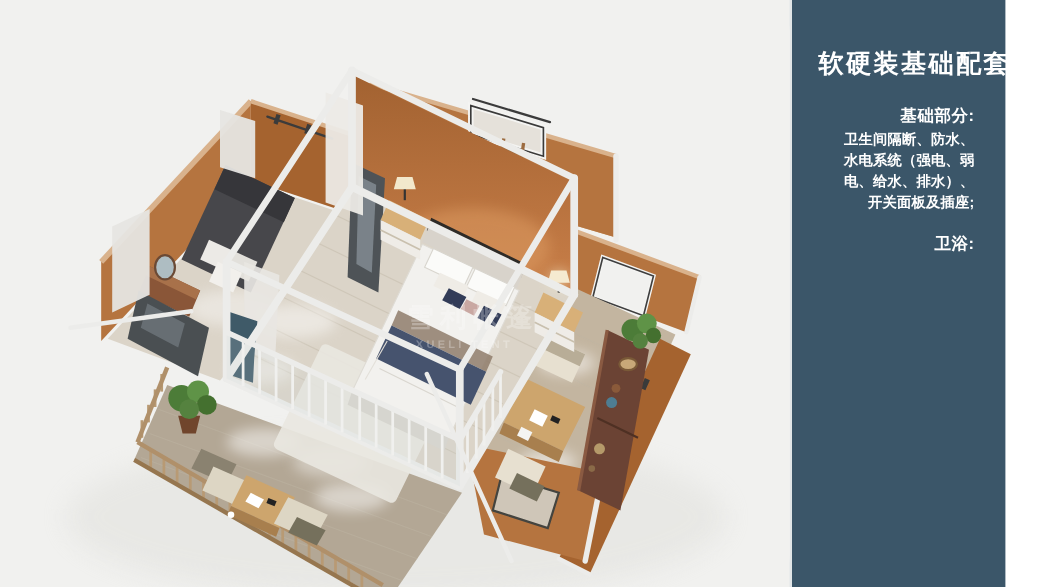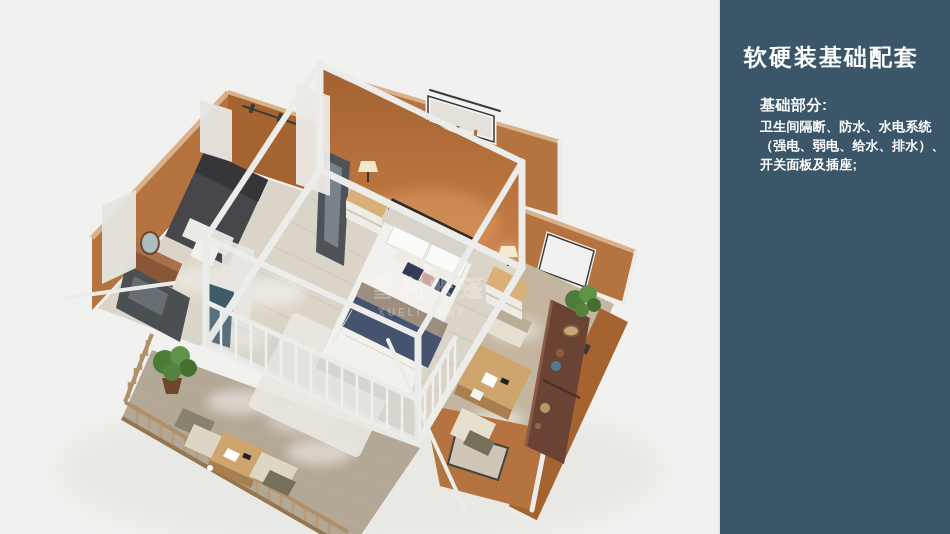--- a/index.html
+++ b/index.html
@@ -8,22 +8,22 @@
     --floor-wood:#dbd4c8; --deck-wood:#b3a795; --deck-rail:#b0906a;
     --frame-white:#ececea; --bedding-white:#f2f1ee; --accent-navy:#46536e;
     --curtain-navy:#3f5a68; --furniture-wood:#cda56d; --dark-wood:#6b4334;
     --plant-green:#55823f; --sofa-dark:#47474b;
   }
   html,body{margin:0;padding:0;}
   body{font-family:"Liberation Sans","DejaVu Sans",sans-serif;background:#fff;}
   .stage{width:950px;height:534px;display:flex;overflow:hidden;position:relative;}
   .render{width:718px;height:534px;background:var(--canvas-bg);position:relative;flex:0 0 auto;border-radius:29px;}
   .render svg{display:block;}
-  .panel{width:232px;height:534px;background:var(--panel-bg);color:var(--panel-text);
-         box-sizing:border-box;padding:44px 1px 0 24px;flex:0 0 auto;border-left:2px solid rgba(255,255,255,.85);}
+  .panel{width:196px;height:534px;background:var(--panel-bg);color:var(--panel-text);
+         box-sizing:border-box;padding:44px 28px 0 24px;flex:0 0 auto;border-left:2px solid rgba(255,255,255,.85);text-align:right;}
   .panel h1{font-size:23px;line-height:1.15;font-weight:bold;letter-spacing:2px;margin:0 0 26px 0;white-space:nowrap;}
   .panel section{margin:12px 0 19px 16px;}
   .panel h2{font-size:15px;font-weight:bold;margin:0 0 3px 0;letter-spacing:.5px;}
   .panel p{font-size:13px;line-height:1.44;margin:0;letter-spacing:.2px;font-weight:bold;}
   
   .beam{stroke:var(--frame-white);stroke-linecap:round;fill:none;}
   .rodline{stroke:#3b3b3b;stroke-width:2;stroke-linecap:round;}
   .plank{stroke:#bfb5a4;stroke-opacity:.45;stroke-width:1;}
   .glow{fill:#ffffff;}
   text.wm{fill:#ffffff;opacity:.28;font-weight:bold;}
@@ -361,16 +361,17 @@
     <h1>软硬装基础配套</h1>
 
     <section>
       <h2>基础部分:</h2>
       <p>卫生间隔断、防水、水电系统（强电、弱电、给水、排水）、开关面板及插座;</p>
     </section>
 
 
 
     <section>
+      <h2>卫浴:</h2>
     </section>
 
   </aside>
 </div>
 
 </body></html>

